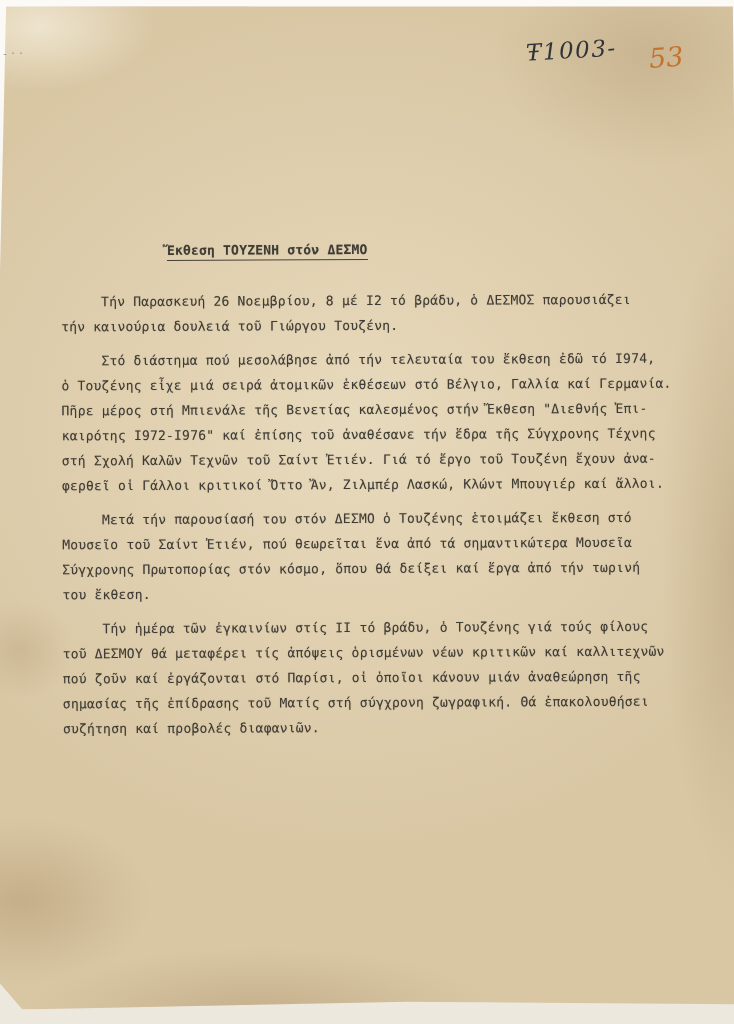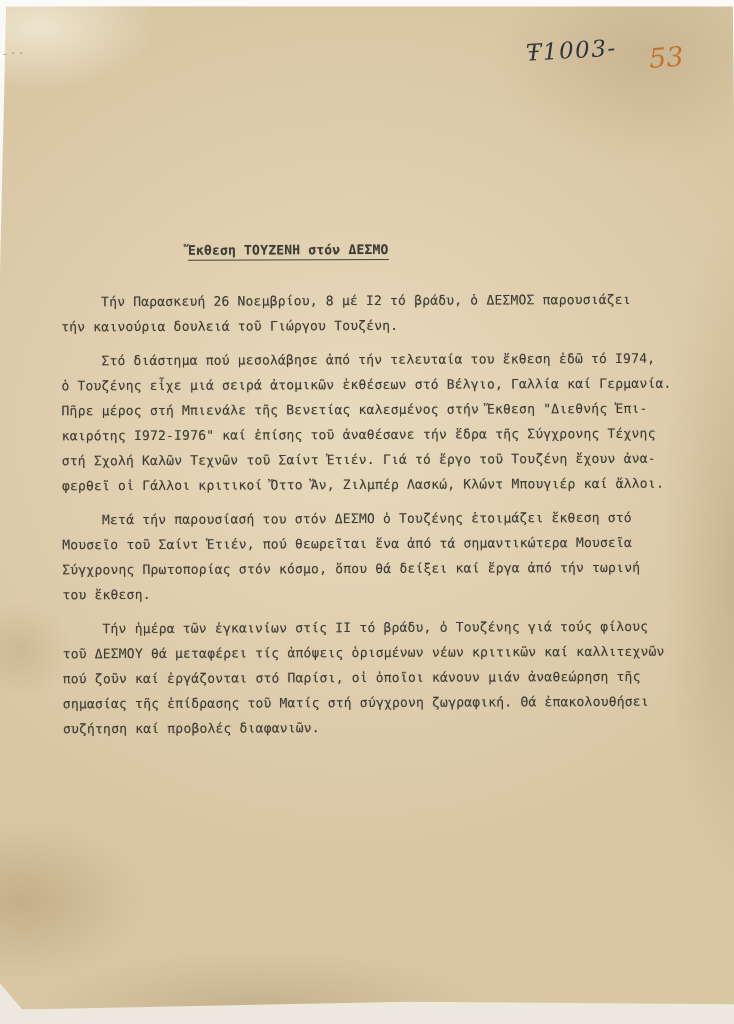--- a/index.html
+++ b/index.html
@@ -28,21 +28,21 @@
       radial-gradient(ellipse 22% 9% at 6% 2%, rgba(255,252,240,0.55), rgba(255,252,240,0) 70%);
     box-shadow:0 1px 5px rgba(70,60,40,0.35);
     clip-path:polygon(1.4% 0%, 99.6% 0.3%, 100% 52%, 99.7% 99.6%, 55% 99.2%, 3% 99.8%, 0% 97.2%, 0.35% 28%);
   }
   .typed {
     position:absolute; left:64px; top:232px; width:624px;
     color:#3f3c35; font-size:13px; letter-spacing:0.2px;
     text-shadow:0 0 1px rgba(63,60,53,0.35);
   }
   .title { line-height:25px; margin:0 0 26px 106px; font-weight:bold; white-space:pre; }
-  .title .u { border-bottom:1.6px solid #46423a; padding-bottom:2px;margin-left:21px; }
+  .title .u { border-bottom:1.6px solid #46423a; padding-bottom:2px; }
   .para { margin-bottom:9px; }
   .line { line-height:25px; white-space:pre; }
   .line.first { text-indent:40px; }
   .hw-code {
     position:absolute; top:33px; left:530px;
     font-family:"DejaVu Serif",serif; font-style:italic;
     font-size:23px; letter-spacing:1.5px; color:#30343a;
     transform:rotate(-3deg);
   }
   .hw-page {

